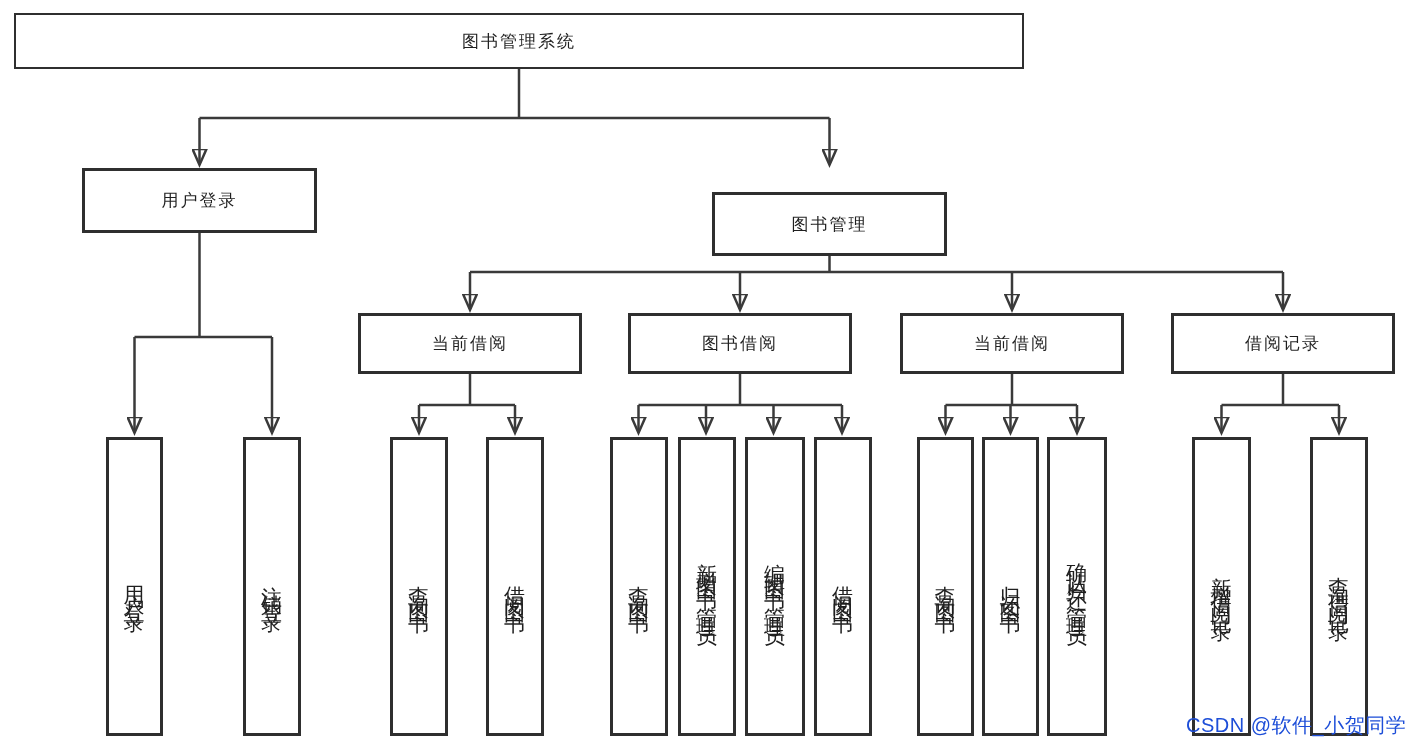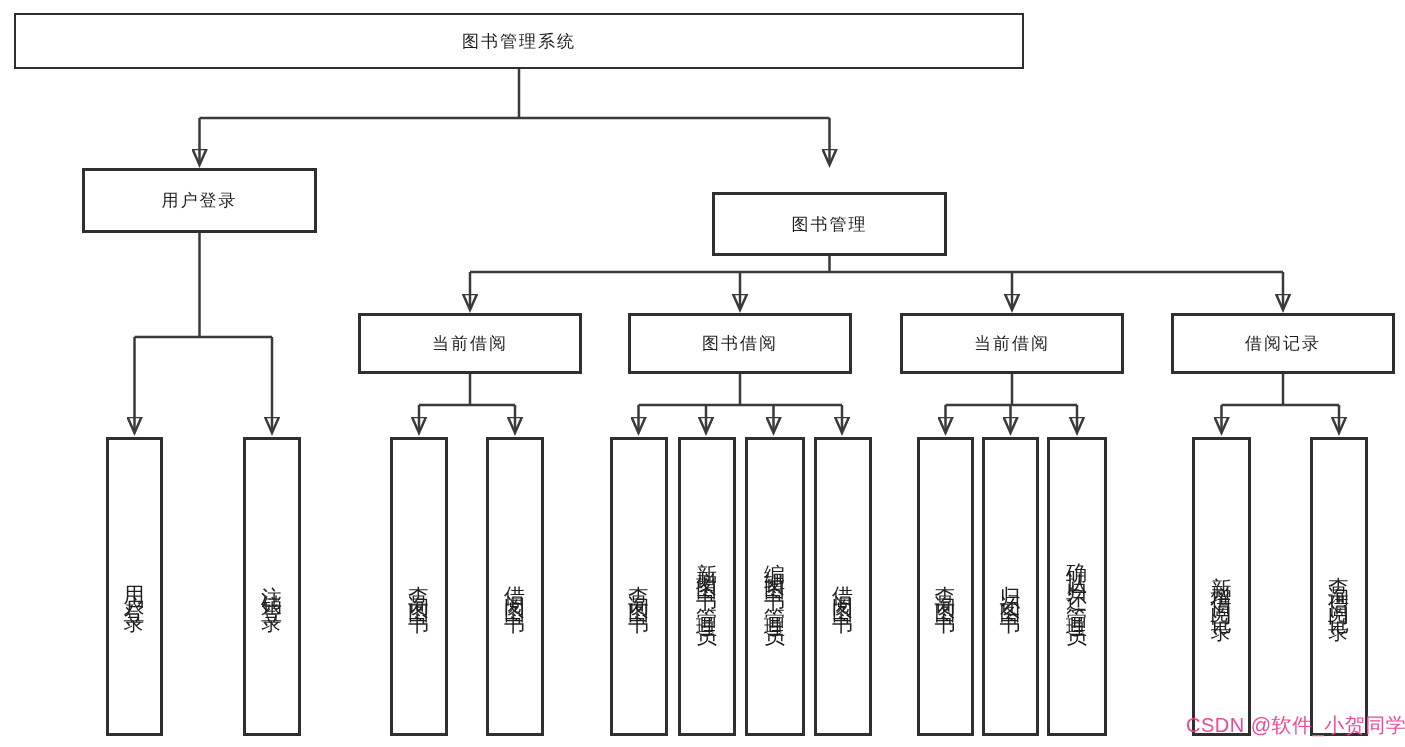--- a/index.html
+++ b/index.html
@@ -15,21 +15,21 @@
     display:flex;align-items:center;justify-content:center;
   }
   .h-node{font-size:17px;letter-spacing:2px;white-space:nowrap;}
   .root-node{border-width:2px;}
   .v-node span{
     writing-mode:vertical-rl;text-orientation:mixed;
     font-size:21px;letter-spacing:9px;line-height:1;
   }
   .watermark{
     position:absolute;left:1186px;top:712px;width:214px;
-    font-size:20px;letter-spacing:0.5px;color:#ec4899;white-space:nowrap;z-index:5;
+    font-size:20px;letter-spacing:0.5px;color:#1d4ed8;white-space:nowrap;z-index:5;
   }
 </style>
 </head>
 <body>
 
 <div class="canvas">
 
   <svg class="connectors" width="1405" height="747" viewBox="0 0 1405 747" xmlns="http://www.w3.org/2000/svg">
     <defs>
       <marker id="ah" markerUnits="userSpaceOnUse" markerWidth="20" markerHeight="16" viewBox="0 0 20 16" refX="15" refY="8" orient="auto">

